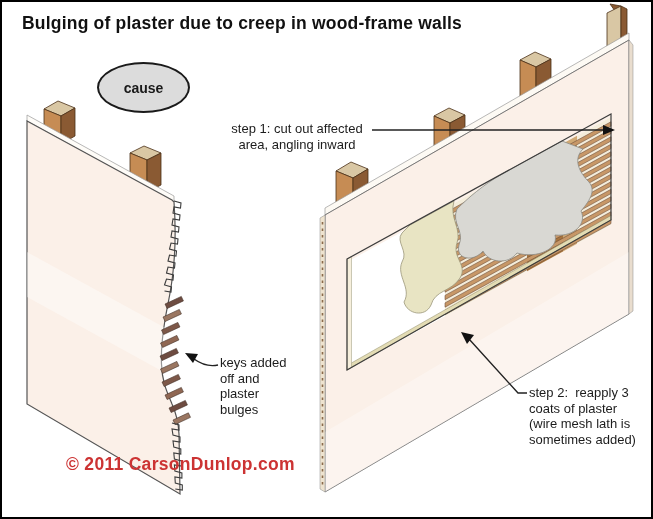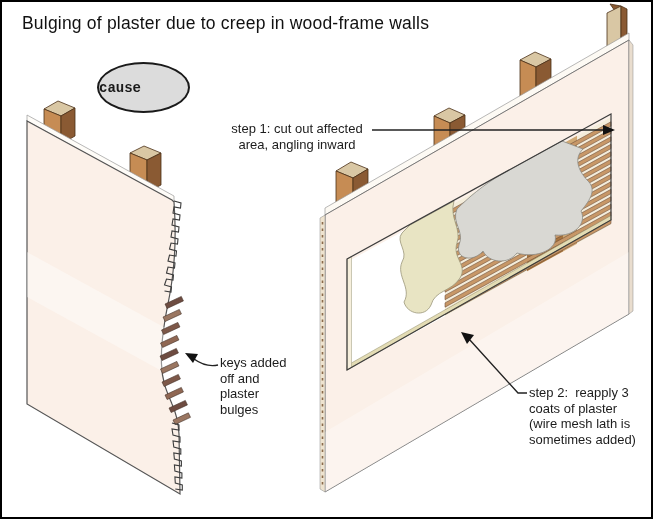--- a/index.html
+++ b/index.html
@@ -3,27 +3,27 @@
 <meta charset="utf-8">
 <style>
   html,body { margin:0; padding:0; background:#e9e9e9; }
   .frame {
     position:relative; width:653px; height:519px; background:#ffffff;
     border:2px solid #000; box-sizing:border-box; overflow:hidden;
     font-family:"Liberation Sans", sans-serif;
   }
   .frame svg { position:absolute; left:0; top:0; }
   .title {
-    position:absolute; left:20px; top:11px; font-size:17.5px; font-weight:normal;
+    position:absolute; left:20px; top:11px; font-size:17.5px; font-weight:bold;
     color:#111; letter-spacing:.2px; white-space:nowrap;
   }
   .bubble {
     position:absolute; border:2px solid var(--bubble-stroke); background:var(--bubble-fill);
-    border-radius:50%; display:flex; align-items:center; justify-content:flex-start;
-    font-weight:bold; font-size:14px; color:#1a1a1a;font-family:Liberation Mono, monospace;
+    border-radius:50%; display:flex; align-items:center; justify-content:center;
+    font-weight:bold; font-size:14px; color:#1a1a1a;
   }
   .bubble.cause  { left:95px;  top:60px; width:89px; height:47px; }
   .bubble.repair { left:320px; top:59px; width:92px; height:48px; }
   .ann {
     position:absolute; font-size:13px; line-height:15.5px; color:var(--ink);
     white-space:pre-wrap;
   }
   .ann.step1 { left:221px; top:119px; width:148px; text-align:center; }
   .ann.keys  { left:218px; top:353px; }
   .ann.step2 { left:527px; top:383px; width:124px; }
@@ -204,13 +204,14 @@
   <div class="ann keys">keys added
 off and
 plaster
 bulges</div>
   <div class="ann step2">step 2:  reapply 3
 coats of plaster
 (wire mesh lath is
 sometimes added)</div>
 
 
+  <div class="copyright">© 2011 CarsonDunlop.com</div>
 </div>
 
 </body></html>

